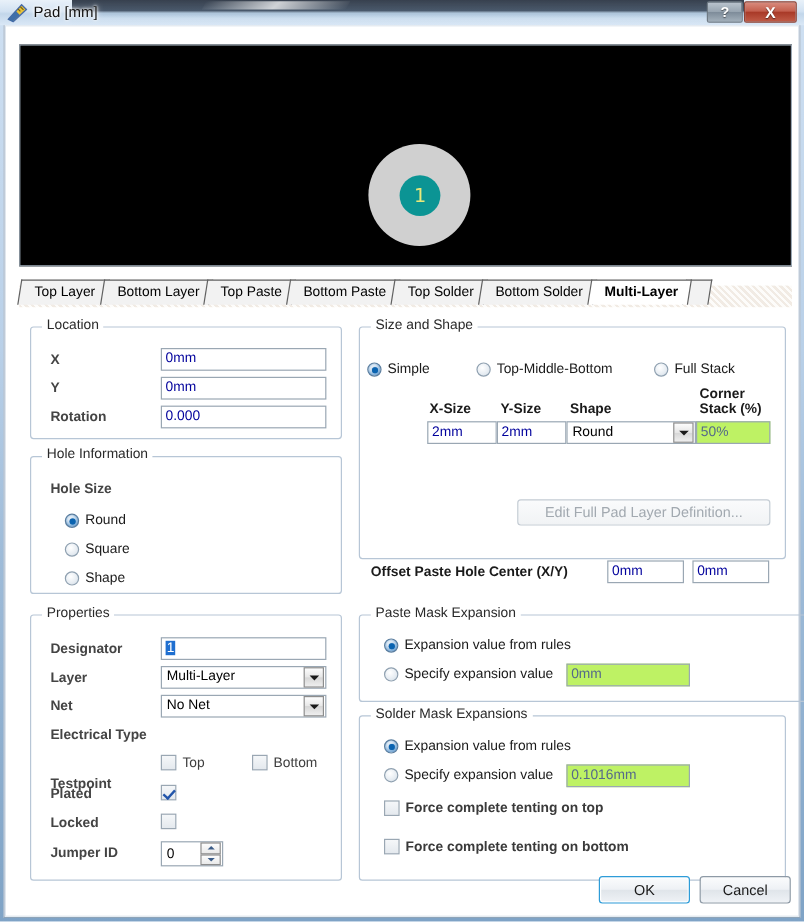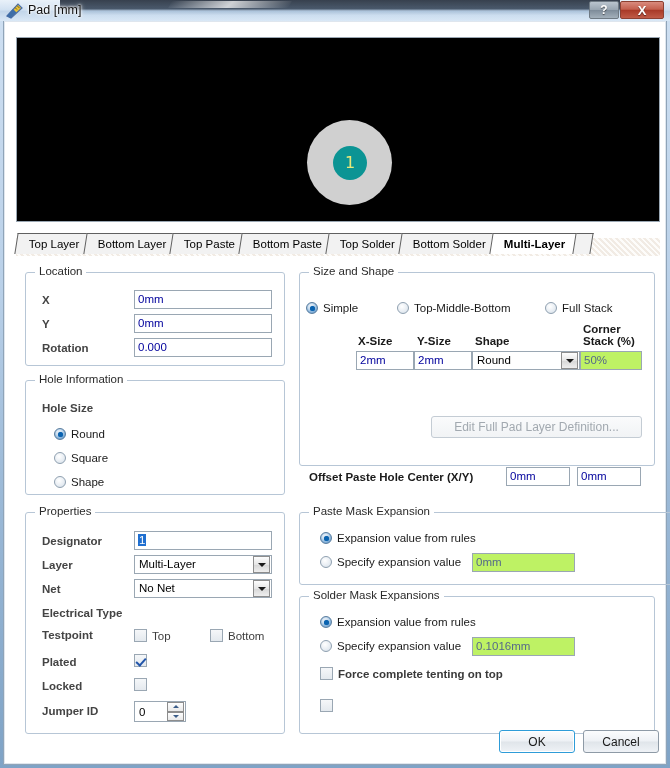--- a/index.html
+++ b/index.html
@@ -409,21 +409,21 @@
       <div class="fieldlabel" style="left:16px; top:70px;">Net</div>
       <div class="combo" style="left:108px; top:66px; width:138px;">
         <span class="val">No Net</span>
         <span class="arrowbox">
               <i class="caret"></i>
             </span>
       </div>
 
       <div class="fieldlabel" style="left:16px; top:94px;">Electrical Type</div>
 
-      <div class="fieldlabel" style="left:16px; top:116px;">Testpoint</div>
+      <div class="fieldlabel" style="left:16px; top:135px;">Testpoint</div>
       <div class="check dim" style="left:108px; top:116px;">
         <span class="cbox"></span>
         <span>Top</span>
       </div>
       <div class="check dim" style="left:184px; top:116px;">
         <span class="cbox"></span>
         <span>Bottom</span>
       </div>
 
       <div class="fieldlabel" style="left:16px; top:143px;">Plated</div>
@@ -513,20 +513,21 @@
         <span>Specify expansion value</span>
       </div>
       <div class="tinput disabled" style="left:172px; top:40px; width:103px;">0.1016mm</div>
 
       <div class="check bold" style="left:20px; top:70px;">
         <span class="cbox"></span>
         <span>Force complete tenting on top</span>
       </div>
       <div class="check bold" style="left:20px; top:102px;">
         <span class="cbox"></span>
+        <span>Force complete tenting on bottom</span>
       </div>
     </div>
 
     <div class="btn default" style="left:494px; top:708px; width:76px; height:23px;">OK</div>
     <div class="btn" style="left:578px; top:708px; width:76px; height:23px;">Cancel</div>
 
   </div>
   </div>
 </div>
 

